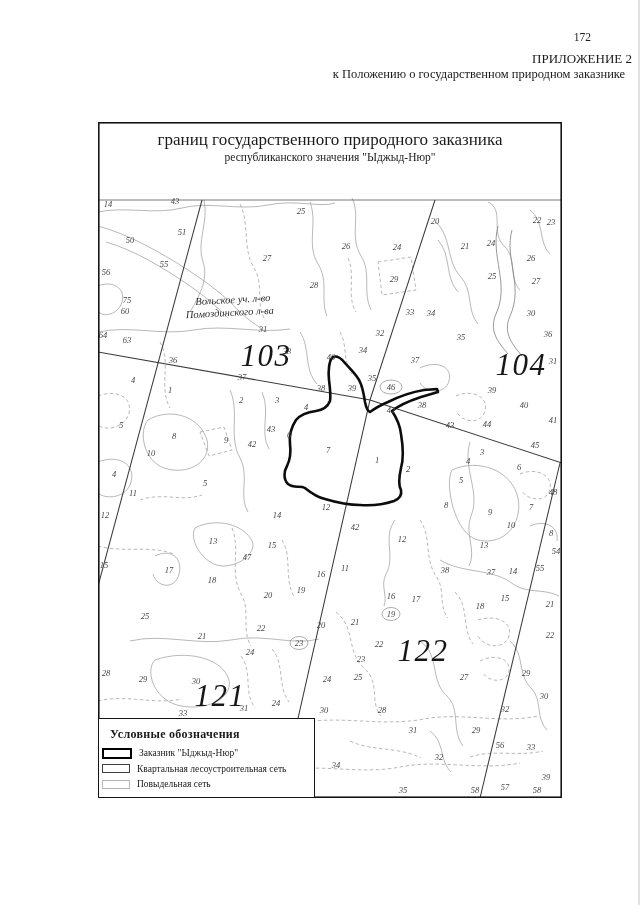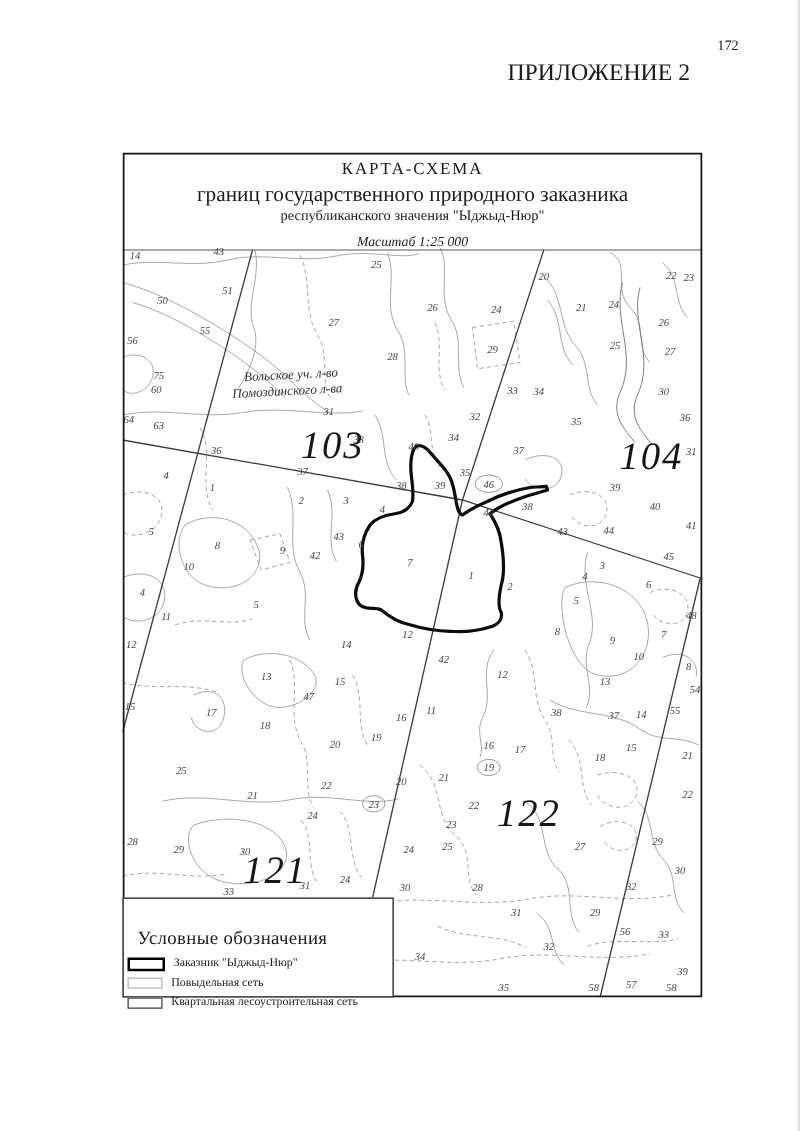--- a/index.html
+++ b/index.html
@@ -2,21 +2,21 @@
 <html><head>
 <meta charset="utf-8">
 <style>
   html,body{margin:0;padding:0;background:#fff;}
   .page{position:relative;width:640px;height:905px;background:#ffffff;overflow:hidden;
         font-family:"Liberation Serif",serif;color:#1a1a1a;}
   .scan-edge{position:absolute;right:0;top:0;width:2px;height:100%;background:#e2e2e2;}
   .page-number{position:absolute;top:31px;right:49px;font-size:11.5px;margin-left:21px;}
   .header{position:absolute;top:52px;right:8px;width:306px;text-align:center;
           font-size:12.5px;line-height:14.8px;}
-  .header .line1{text-align:center;font-size:19px;margin-bottom:0;}
+  .header .line1{text-align:right;font-size:13px;margin-bottom:0;}
   
   .map-frame{position:absolute;left:98px;top:122px;width:464px;height:676px;}
   .map-frame svg{position:absolute;left:0;top:0;}
   .map-title{position:absolute;left:98px;top:127px;width:464px;text-align:center;}
   .map-title .t1{font-size:13.5px;letter-spacing:1.5px;}
   .map-title .t2{font-size:17px;margin-top:3px;}
   .map-title .t3{font-size:11.5px;margin-top:1px;}
   .map-title .scale{font-style:italic;font-size:11px;margin-top:9px;}
   
   .net{stroke:#9a9a9a;stroke-width:0.7;fill:none;}
@@ -29,38 +29,39 @@
   .circ{stroke:#8a8a8a;stroke-width:0.7;fill:none;}
   .parcel-num{font-family:"Liberation Serif",serif;font-style:italic;font-size:8.5px;
               fill:#474747;text-anchor:middle;}
   .quarter-num{font-family:"Liberation Serif",serif;font-style:italic;font-size:31px;
                fill:#161616;text-anchor:middle;letter-spacing:1.5px;}
   .area-label{font-family:"Liberation Serif",serif;font-style:italic;font-size:10.5px;
               fill:#2e2e2e;text-anchor:middle;}
   
   .legend{position:absolute;left:98px;top:718px;width:217px;height:80px;background:#fff;
           border:1.5px solid #141414;box-sizing:border-box;z-index:5;}
-  .legend-title{font-weight:normal;font-size:15px;margin:24px 0 5px 11px;letter-spacing:0.3px;}
+  .legend-title{font-weight:bold;font-size:12px;margin:8px 0 5px 11px;letter-spacing:0.3px;}
   .legend-item{display:flex;align-items:center;margin:0 0 3.5px 3px;height:12px;}
   .swatch{width:26px;height:7px;margin-right:7px;flex:none;background:#fff;box-sizing:content-box;}
   .swatch.sw-reserve{border:2.6px solid #000;}
   .swatch.sw-quarter{border:1px solid #3f3f3f;}
   .swatch.sw-parcel{border:1px solid #b4b4b4;}
   .legend-item .lbl{font-size:9.5px;white-space:nowrap;}
 </style>
 </head>
 <body>
 
 <div class="page">
   <div class="scan-edge"></div>
 
   <div class="page-number">172</div>
 
   <div class="header">
     <div class="line1">ПРИЛОЖЕНИЕ 2</div>
+    <div class="line2">к Положению о государственном природном заказнике</div>
   </div>
 
   <div class="map-frame">
     <svg id="map-svg" width="464" height="676" viewBox="98 122 464 676" xmlns="http://www.w3.org/2000/svg">
 
       <g>
         <path class="net" d="M98,212 C125,206 155,215 182,208 C208,201 240,211 268,205 C295,199 320,208 335,203"></path>
         <path class="net" d="M98,226 C128,234 160,252 188,270 C208,283 225,296 238,310 C248,320 258,326 266,332"></path>
         <path class="net" d="M106,242 C134,250 164,268 190,286 C206,297 217,307 228,318"></path>
         <path class="net" d="M204,200 C209,222 196,242 203,262 C209,280 198,298 190,312"></path>
@@ -292,34 +293,32 @@
           <text x="505" y="790" class="parcel-num">57</text>
           <text x="475" y="793" class="parcel-num">58</text>
           <text x="537" y="793" class="parcel-num">58</text>
         </g>
 
       <rect class="frame" x="98.8" y="122.8" width="462.4" height="674.4"></rect>
     </svg>
   </div>
 
   <div class="map-title">
-    <div class="t1">КАРТА-СХЕМА</div>
     <div class="t2">границ государственного природного заказника</div>
     <div class="t3">республиканского значения "Ыджыд-Нюр"</div>
-    <div class="scale">Масштаб 1:25 000</div>
   </div>
 
   <div class="legend">
     <div class="legend-title">Условные обозначения</div>
     <div class="legend-item">
       <span class="swatch sw-reserve"></span>
       <span class="lbl">Заказник "Ыджыд-Нюр"</span>
     </div>
     <div class="legend-item">
+      <span class="swatch sw-quarter"></span>
+      <span class="lbl">Квартальная лесоустроительная сеть</span>
+    </div>
+    <div class="legend-item">
       <span class="swatch sw-parcel"></span>
       <span class="lbl">Повыдельная сеть</span>
     </div>
-    <div class="legend-item">
-      <span class="swatch sw-quarter"></span>
-      <span class="lbl">Квартальная лесоустроительная сеть</span>
-    </div>
   </div>
 </div>
 
 </body></html>

